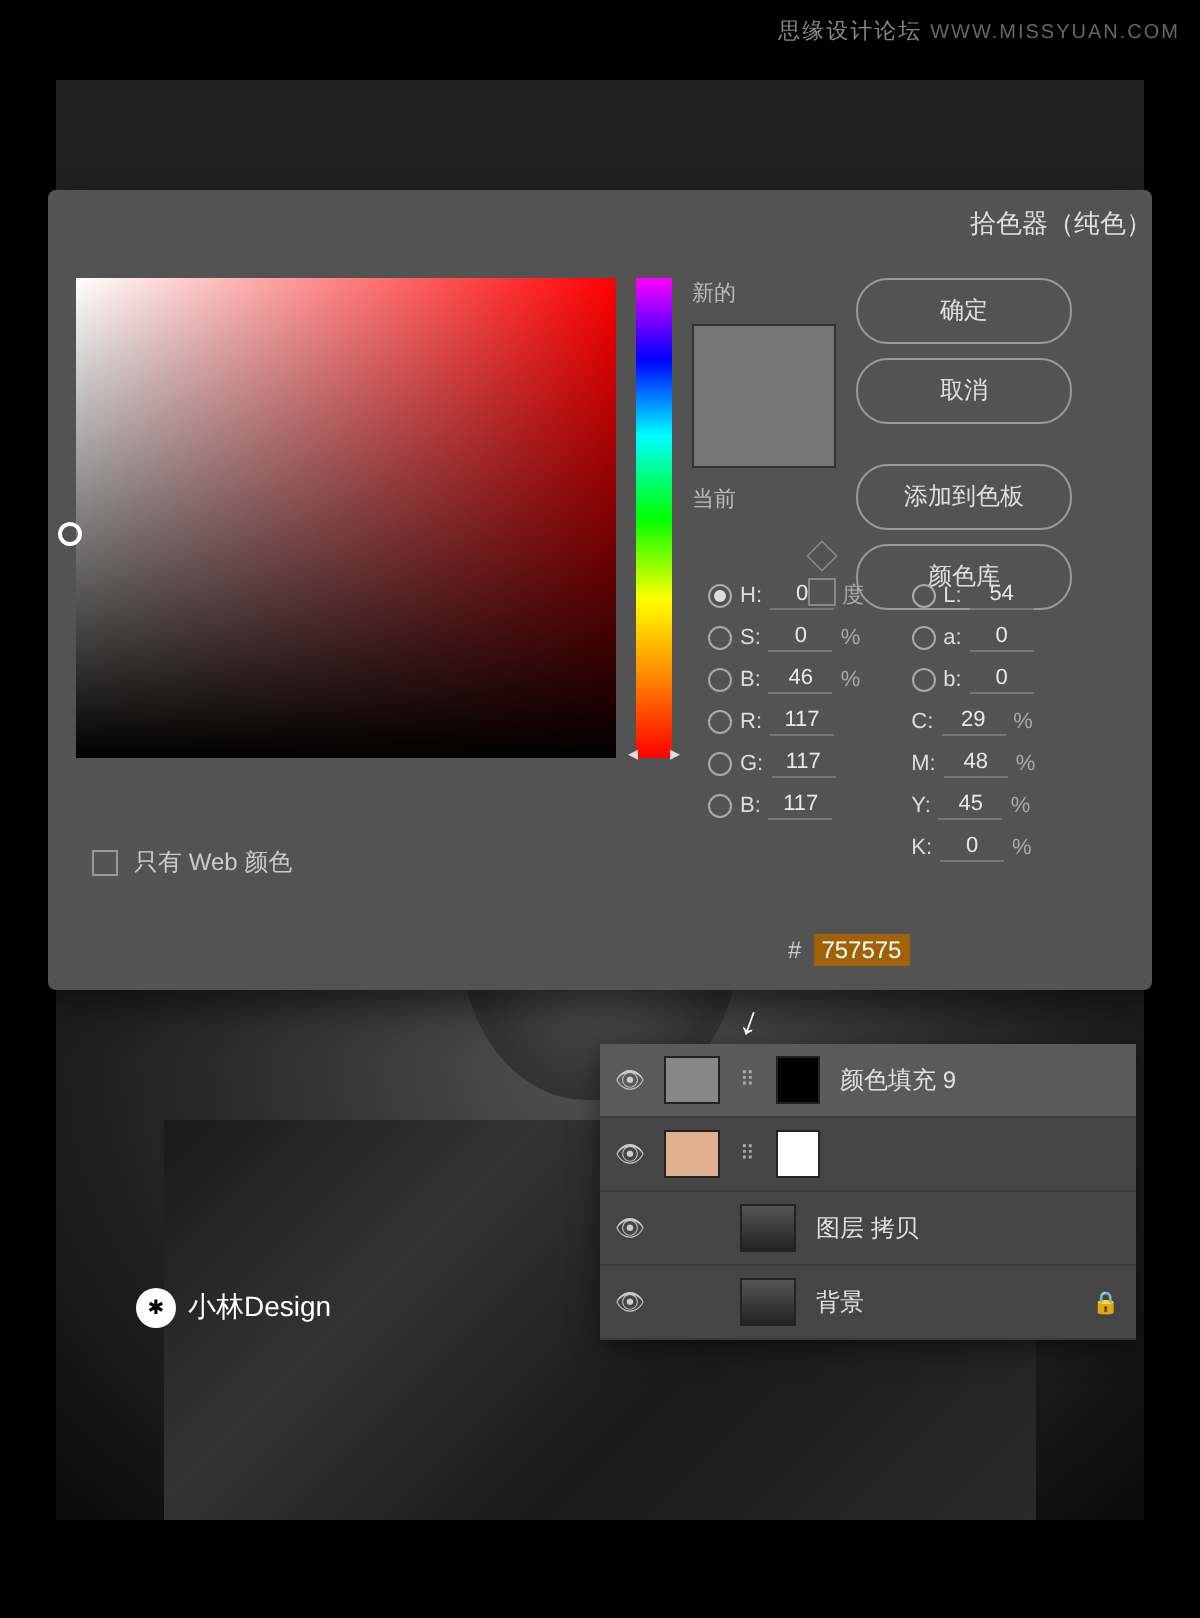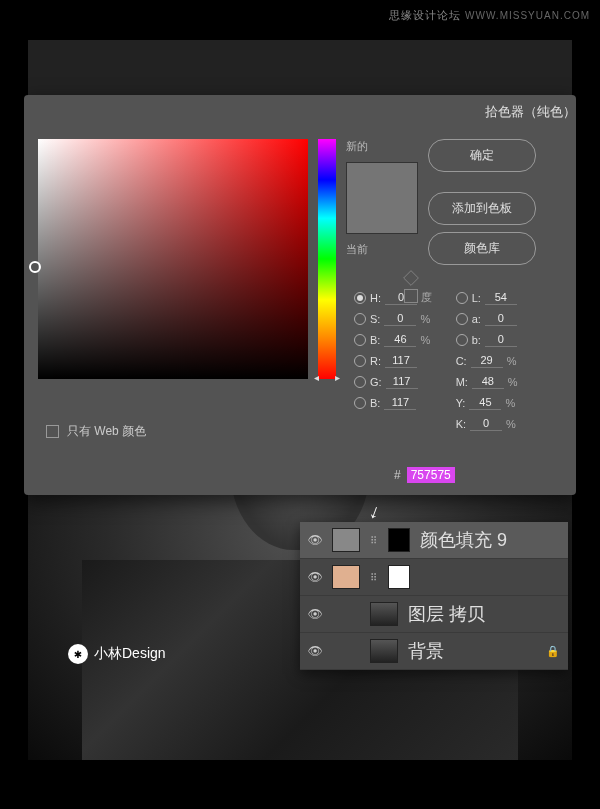--- a/index.html
+++ b/index.html
@@ -28,35 +28,35 @@
 .cube{width:14px;height:14px;border:1px solid #888}
 .btn-col{display:flex;flex-direction:column;gap:7px;width:108px}
 .btn{padding:7px 0;border:1px solid #999;border-radius:16px;text-align:center;color:#e0e0e0;font-size:12px;cursor:pointer}
 .inputs{position:absolute;left:330px;top:195px;display:grid;grid-template-columns:auto auto;gap:6px 20px;font-size:11px;color:#ddd}
 .irow{display:flex;align-items:center;gap:4px}
 .radio{width:12px;height:12px;border:1px solid #aaa;border-radius:50%;display:inline-flex;align-items:center;justify-content:center}
 .radio.on::after{content:"";width:6px;height:6px;background:#ddd;border-radius:50%}
 .ival{width:32px;color:#e8e8e8;border-bottom:1px solid #777;text-align:center;padding:1px 0}
 .unit{color:#aaa;width:14px}
 .hex-row{position:absolute;left:370px;top:372px;display:flex;align-items:center;gap:6px;font-size:12px}
-.hex-val{background:#d946ef;padding:1px 4px;color:#fff}
+.hex-val{background:#a16207;padding:1px 4px;color:#fff}
 .webonly{position:absolute;left:22px;top:328px;display:flex;align-items:center;gap:8px;color:#ccc;font-size:12px}
 .cb{width:13px;height:13px;border:1px solid #999}
 .arrow{position:absolute;left:370px;top:500px;color:#fff;font-size:20px;transform:rotate(20deg)}
 .layers{position:absolute;left:300px;top:522px;width:268px;background:#454545;box-shadow:0 4px 12px rgba(0,0,0,.5)}
 .lyr{display:flex;align-items:center;padding:6px 8px;gap:10px;border-bottom:1px solid #3a3a3a}
 .lyr.sel{background:#5a5a5a}
 .eye{width:14px;height:14px;display:flex;align-items:center;justify-content:center;color:#ccc}
 .thumb{width:28px;height:24px;border:1px solid #222;background:#888}
 .thumb.skin{background:#e0b090}
 .thumb.img{background:linear-gradient(#555,#222)}
 .mask{width:22px;height:24px;border:1px solid #222;background:#000;display:inline-block}
 .mask.wht{background:#fff}
 .link{width:8px;color:#aaa;font-size:10px}
-.lname{color:#e0e0e0;font-size:18px;flex:1}
+.lname{color:#e0e0e0;font-size:12px;flex:1}
 .lock{color:#999;font-size:11px}
 </style>
 </head>
 <body>
 
 <div class="watermark">
   <span>思缘设计论坛</span><span class="site">WWW.MISSYUAN.COM</span>
 </div>
 
 <div class="canvas">
@@ -90,20 +90,21 @@
         <div class="swatch-cur"></div>
       </div>
       <div class="preview-lbl">当前</div>
       <div class="cubes">
         <div class="cube" style="transform:rotate(45deg) scale(.8)"></div>
         <div class="cube"></div>
       </div>
     </div>
     <div class="btn-col">
       <div class="btn">确定</div>
+      <div class="btn">取消</div>
       <div style="height:6px"></div>
       <div class="btn">添加到色板</div>
       <div class="btn">颜色库</div>
     </div>
   </div>
 
   <div class="inputs">
     <div class="irow">
         <span class="radio on"></span>
         <span>H:</span>

